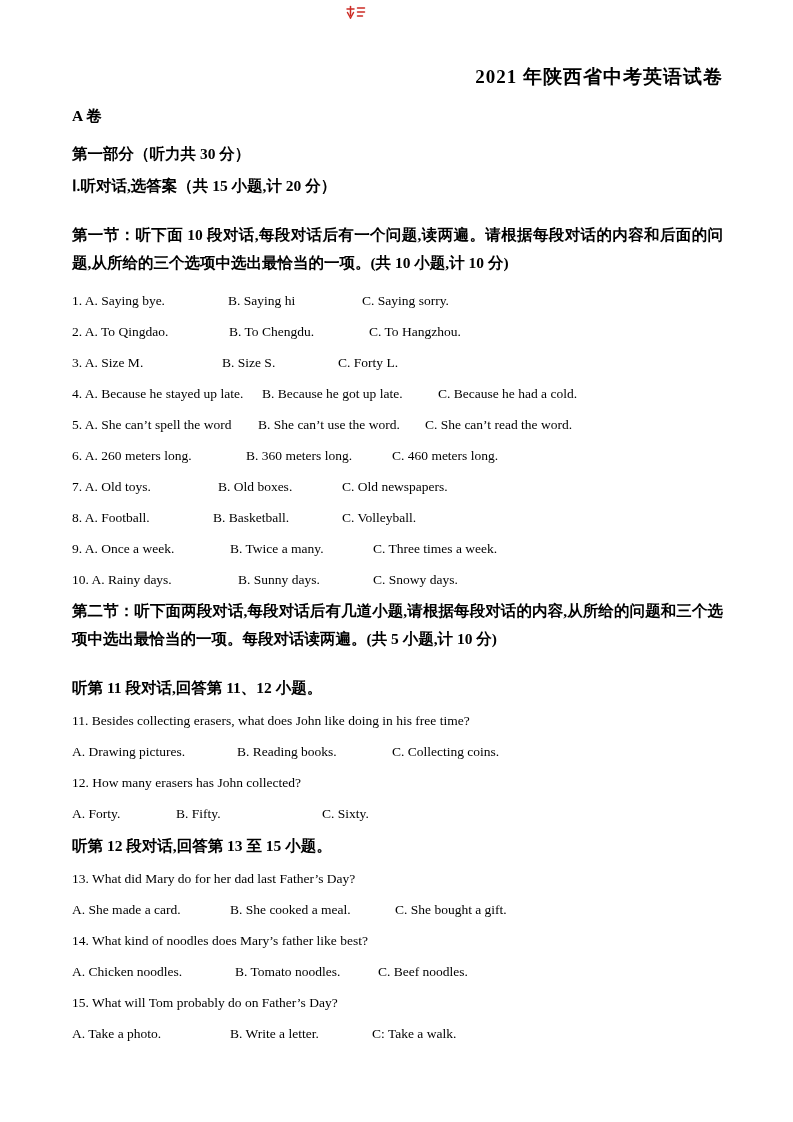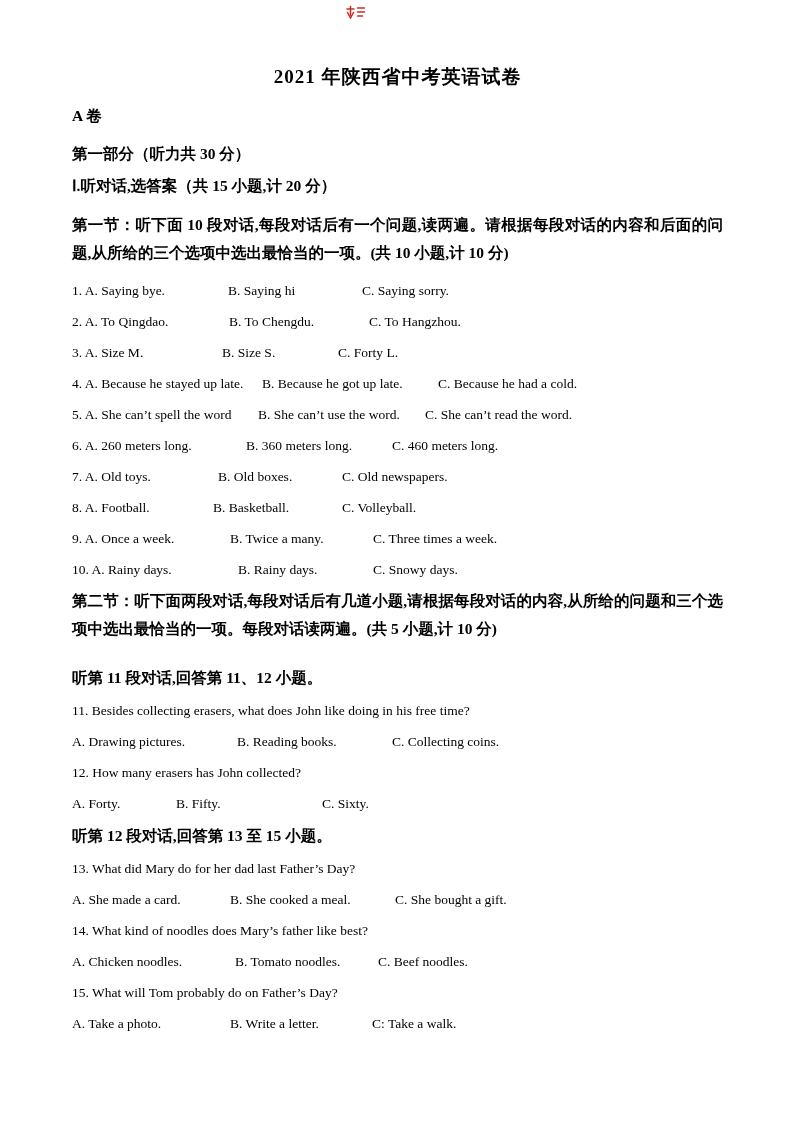--- a/index.html
+++ b/index.html
@@ -7,27 +7,27 @@
     position:relative;
     width:793px;height:1122px;
     box-sizing:border-box;
     background:#ffffff;
     padding:64px 70px 0 72px;
     font-family:"Liberation Serif",serif;
     color:#000;
     overflow:hidden;
   }
   .watermark{position:absolute;top:5px;left:345px;width:22px;height:18px;}
-  .title{text-align:center;font-size:19px;font-weight:bold;height:26px;line-height:26px;letter-spacing:1px;}
+  .title{text-align:right;font-size:19px;font-weight:bold;height:26px;line-height:26px;letter-spacing:1px;}
   .volume{text-align:left;font-size:15.5px;font-weight:bold;height:22px;line-height:22px;margin-top:15px;}
   .cn{font-weight:bold;font-size:15.5px;}
   .cn-line{height:27px;line-height:27px;}
   .part1{margin-top:13px;}
   .sec1{margin-top:5px;}
-  .cn-para{line-height:27.5px;margin-top:12px;text-align:justify;}
+  .cn-para{line-height:27.5px;margin-top:22px;text-align:justify;}
   .node2{margin-top:2px;}
   .qlist{margin-top:9px;}
   .en-line{font-size:13.5px;height:31px;line-height:31px;white-space:nowrap;}
   .opt{display:inline-block;white-space:nowrap;vertical-align:top;}
   .listen11{margin-top:22px;}
   .listen12{margin-top:3px;}
   .qa-block{margin-top:4px;}
   
   .r1 .opt:nth-child(1){width:156px}.r1 .opt:nth-child(2){width:134px}
   .r2 .opt:nth-child(1){width:157px}.r2 .opt:nth-child(2){width:140px}
@@ -93,21 +93,21 @@
     <div class="en-line r7">
       <span class="opt">7. A. Old toys.</span><span class="opt">B. Old boxes.</span><span class="opt">C. Old newspapers.</span>
     </div>
     <div class="en-line r8">
       <span class="opt">8. A. Football.</span><span class="opt">B. Basketball.</span><span class="opt">C. Volleyball.</span>
     </div>
     <div class="en-line r9">
       <span class="opt">9. A. Once a week.</span><span class="opt">B. Twice a many.</span><span class="opt">C. Three times a week.</span>
     </div>
     <div class="en-line r10">
-      <span class="opt">10. A. Rainy days.</span><span class="opt">B. Rainy days.</span><span class="opt">C. Snowy days.</span>
+      <span class="opt">10. A. Rainy days.</span><span class="opt">B. Sunny days.</span><span class="opt">C. Snowy days.</span>
     </div>
   </div>
 
   <div class="cn cn-para node2">第二节：听下面两段对话,每段对话后有几道小题,请根据每段对话的内容,从所给的问题和三个选项中选出最恰当的一项。每段对话读两遍。(共 5 小题,计 10 分)</div>
 
   <div class="cn cn-line listen11">听第 11 段对话,回答第 11、12 小题。</div>
 
   <div class="qa-block">
     <div class="en-line">11. Besides collecting erasers, what does John like doing in his free time?</div>
     <div class="en-line o11">

